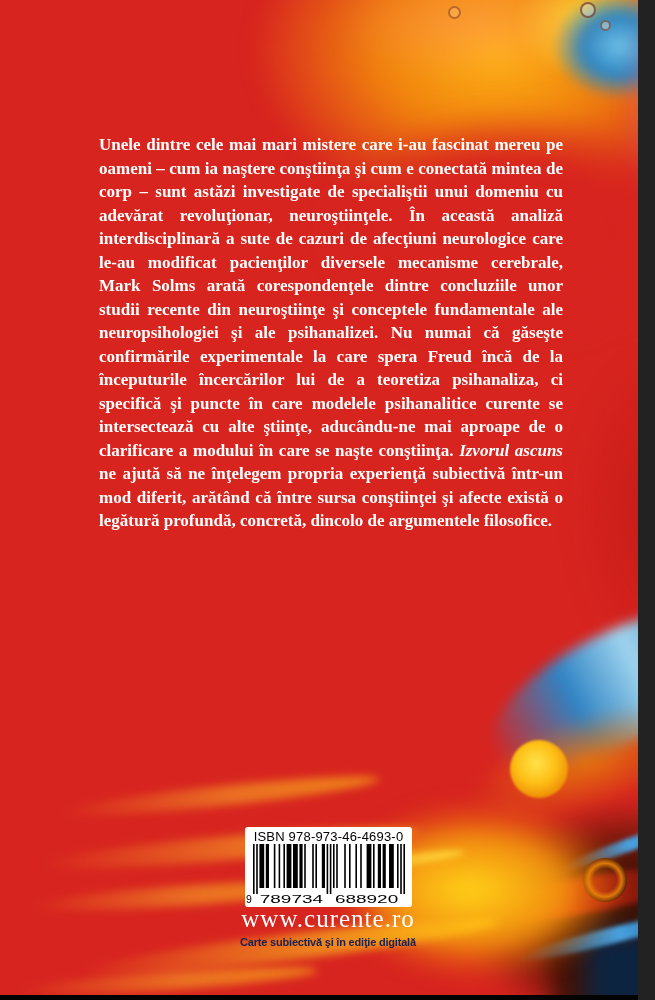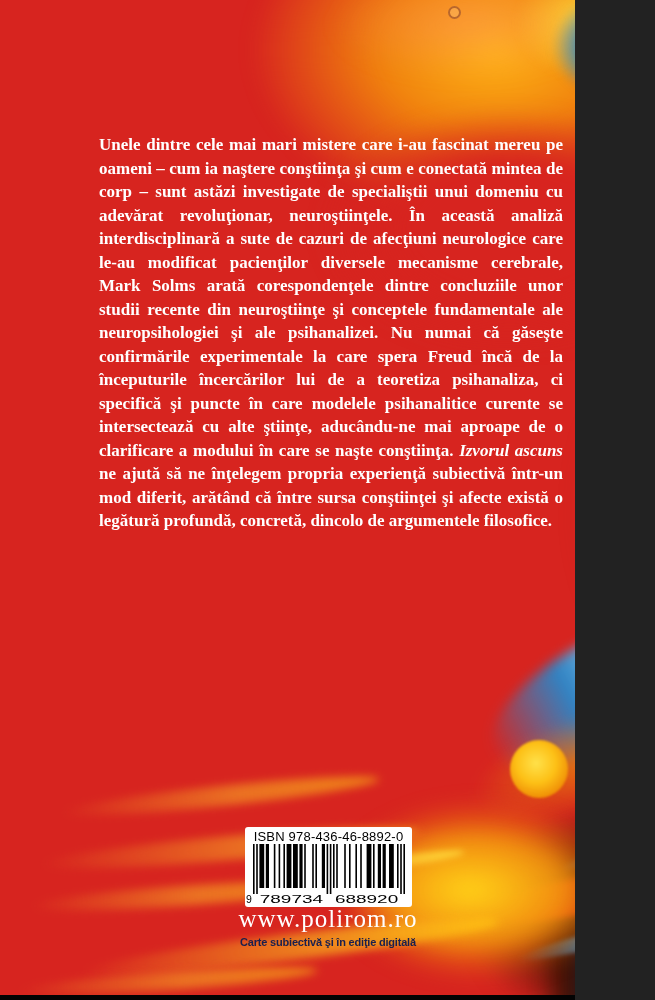--- a/index.html
+++ b/index.html
@@ -1,18 +1,18 @@
 <!DOCTYPE html>
 <html><head>
 <meta charset="utf-8">
 <style>
   html,body{margin:0;padding:0;background:#222;}
   .cover{
     position:relative;
-    width:575px;height:1000px;
+    width:638px;height:1000px;
     overflow:hidden;
     background:#d7241f;
     font-family:"Liberation Serif", serif;
   }
   .art{position:absolute;pointer-events:none;}
 
   
   .a-orange{left:250px;top:-120px;width:490px;height:340px;
     background:radial-gradient(closest-side,#ffb515 0%,#f0820e 48%,rgba(240,130,14,0) 100%);
     filter:blur(9px);}
@@ -168,21 +168,21 @@
   <div class="art flame f1"></div>
   <div class="art flame f2"></div>
   <div class="art flame f3"></div>
   <div class="art flame f4"></div>
   <div class="art flame f5"></div>
   <div class="art flame f6"></div>
 
   <p class="blurb"><span>Unele dintre cele mai mari mistere care i-au fascinat mereu pe oameni – cum ia naştere conştiinţa şi cum e conectată mintea de corp – sunt astăzi investigate de specialiştii unui domeniu cu adevărat revoluţionar, neuroştiinţele. În această analiză interdisciplinară a sute de cazuri de afecţiuni neurologice care le-au modificat pacienţilor diversele mecanisme cerebrale, Mark Solms arată corespondenţele dintre concluziile unor studii recente din neuroştiinţe şi conceptele fundamentale ale neuropsihologiei şi ale psihanalizei. Nu numai că găseşte confirmările experimentale la care spera Freud încă de la începuturile încercărilor lui de a teoretiza psihanaliza, ci specifică şi puncte în care modelele psihanalitice curente se intersectează cu alte ştiinţe, aducându-ne mai aproape de o clarificare a modului în care se naşte conştiinţa. </span><span class="ital">Izvorul ascuns</span><span> ne ajută să ne înţelegem propria experienţă subiectivă într-un mod diferit, arătând că între sursa conştiinţei şi afecte există o legătură profundă, concretă, dincolo de argumentele filosofice.</span></p>
 
   <div class="barcode-box">
-    <div class="isbn-label">ISBN 978-436-46-8892-0</div>
+    <div class="isbn-label">ISBN 978-973-46-4693-0</div>
     <svg class="barcode-svg" width="154" height="62" viewBox="0 0 154 62">
         <rect x="0.00" y="0" width="1.60" height="50"></rect>
         <rect x="3.20" y="0" width="1.60" height="50"></rect>
         <rect x="6.40" y="0" width="4.80" height="44"></rect>
         <rect x="12.80" y="0" width="3.20" height="44"></rect>
         <rect x="20.80" y="0" width="1.60" height="44"></rect>
         <rect x="25.60" y="0" width="1.60" height="44"></rect>
         <rect x="30.40" y="0" width="1.60" height="44"></rect>
         <rect x="33.60" y="0" width="4.80" height="44"></rect>
         <rect x="40.00" y="0" width="4.80" height="44"></rect>
@@ -206,17 +206,17 @@
         <rect x="136.00" y="0" width="4.80" height="44"></rect>
         <rect x="144.00" y="0" width="1.60" height="44"></rect>
         <rect x="147.20" y="0" width="1.60" height="50"></rect>
         <rect x="150.40" y="0" width="1.60" height="50"></rect>
         <text x="-7" y="59">9</text>
         <text x="6.800000000000001" y="59" textLength="63.2" lengthAdjust="spacingAndGlyphs">789734</text>
         <text x="82" y="59" textLength="63.2" lengthAdjust="spacingAndGlyphs">688920</text>
       </svg>
   </div>
 
-  <div class="website">www.polirom.ro</div>
+  <div class="website">www.curente.ro</div>
   <div class="tagline">Carte subiectivă şi în ediţie digitală</div>
 
   <div class="art edge-strip"></div>
 </div>
 
 </body></html>

